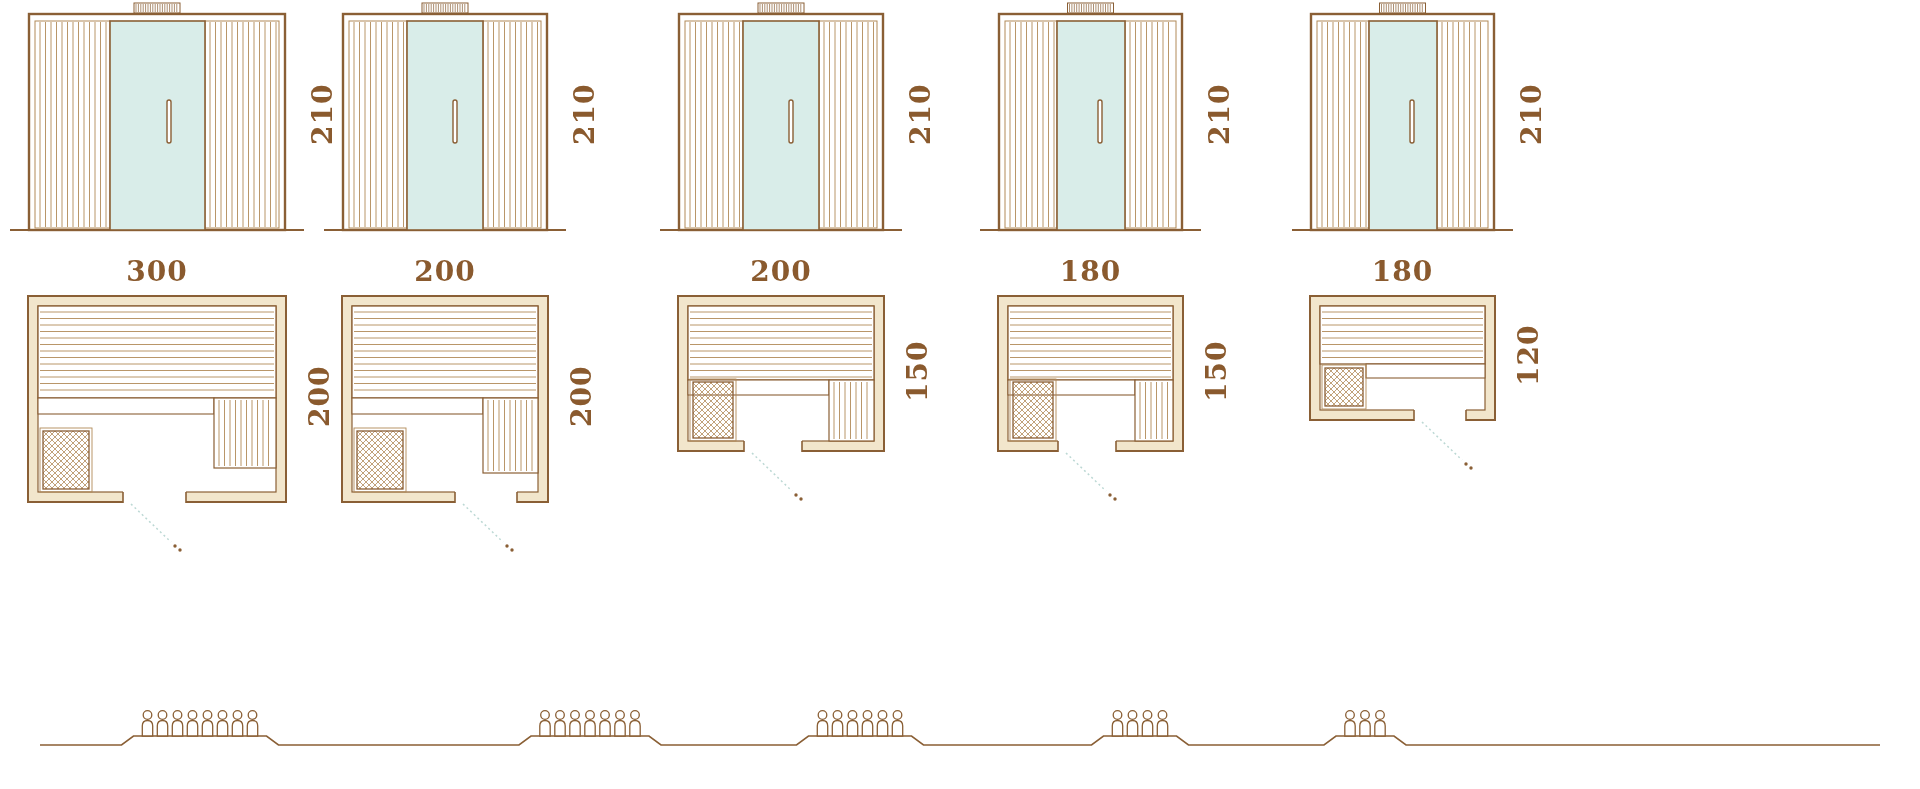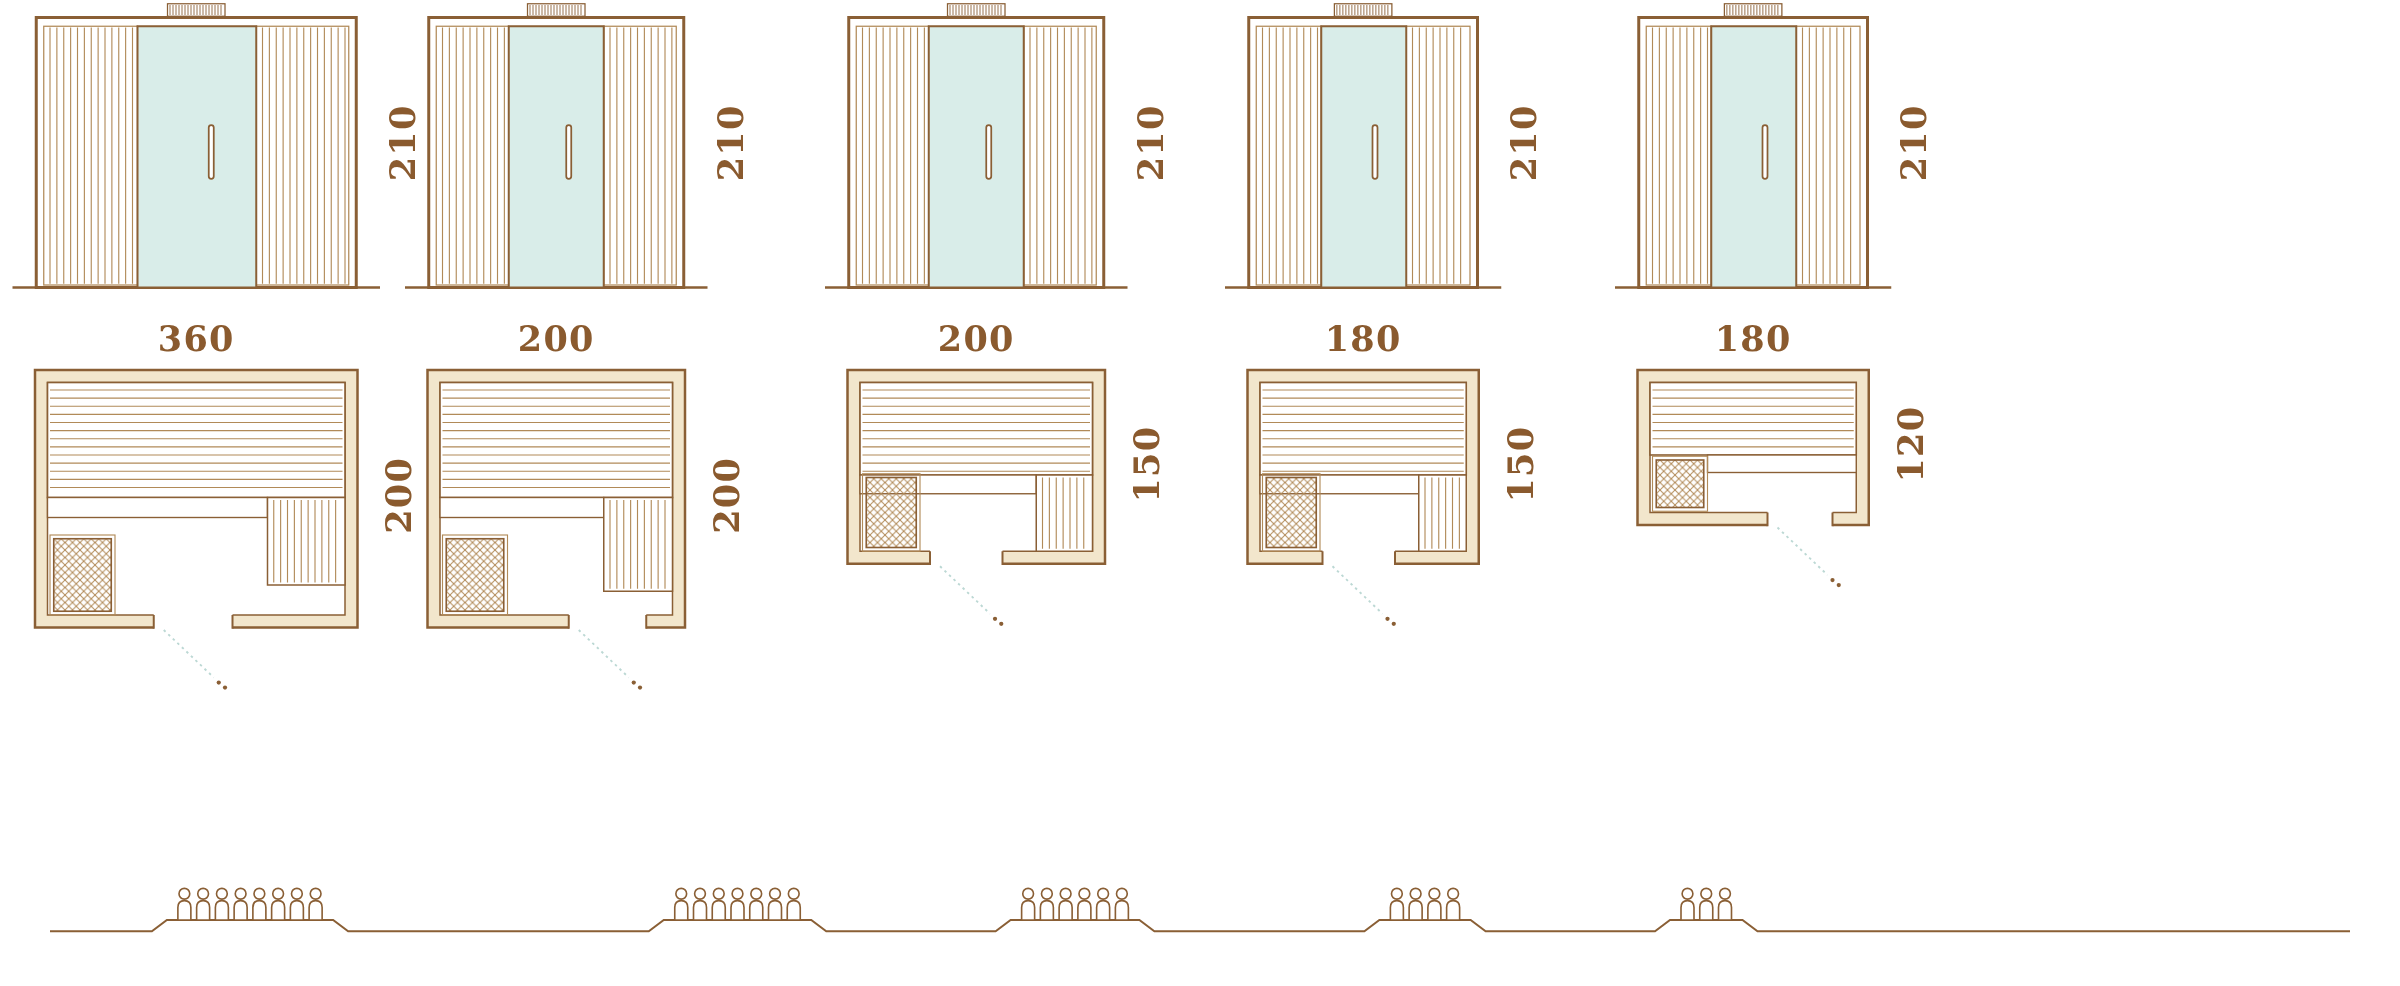--- a/index.html
+++ b/index.html
@@ -80,21 +80,21 @@
             <line x1="231.5" y1="22" x2="231.5" y2="227" stroke="#b18a58" stroke-width="0.9"></line>
             <line x1="237" y1="22" x2="237" y2="227" stroke="#b18a58" stroke-width="0.9"></line>
             <line x1="242.5" y1="22" x2="242.5" y2="227" stroke="#b18a58" stroke-width="0.9"></line>
             <line x1="248" y1="22" x2="248" y2="227" stroke="#b18a58" stroke-width="0.9"></line>
           </g>
           <rect x="82" y="21" width="95" height="209" fill="#d9ede9" stroke="#8a5f35" stroke-width="1.6"></rect>
           <rect x="139" y="100" width="4" height="43" rx="2" fill="#fff" stroke="#8a5f35" stroke-width="1.4"></rect>
         </svg>
       </div>
     <div class="dim-label dim-height" style="left: 272px; top: 106px; width: 46px; text-align: center;">210</div>
-    <div class="dim-label dim-width" style="left: 0px; width: 258px; top: 256px;">360</div>
+    <div class="dim-label dim-width" style="left: 0px; width: 258px; top: 256px;">300</div>
     <div class="plan-svg" style="left: -5px; top: 294px;">
         <svg width="268" height="276" viewBox="-5 -2 268 276">
           <defs>
             <pattern id="xh0" width="6" height="6" patternUnits="userSpaceOnUse">
               <path d="M0,6 L6,0 M0,0 L6,6" stroke="#b18a58" stroke-width="0.8"></path>
             </pattern>
           </defs>
           <rect x="0" y="0" width="258" height="206" fill="#f2e6cc" stroke="#8a5f35" stroke-width="2"></rect>
           <rect x="10" y="10" width="238" height="186" fill="#fff" stroke="#8a5f35" stroke-width="1.2"></rect>
           <g>

